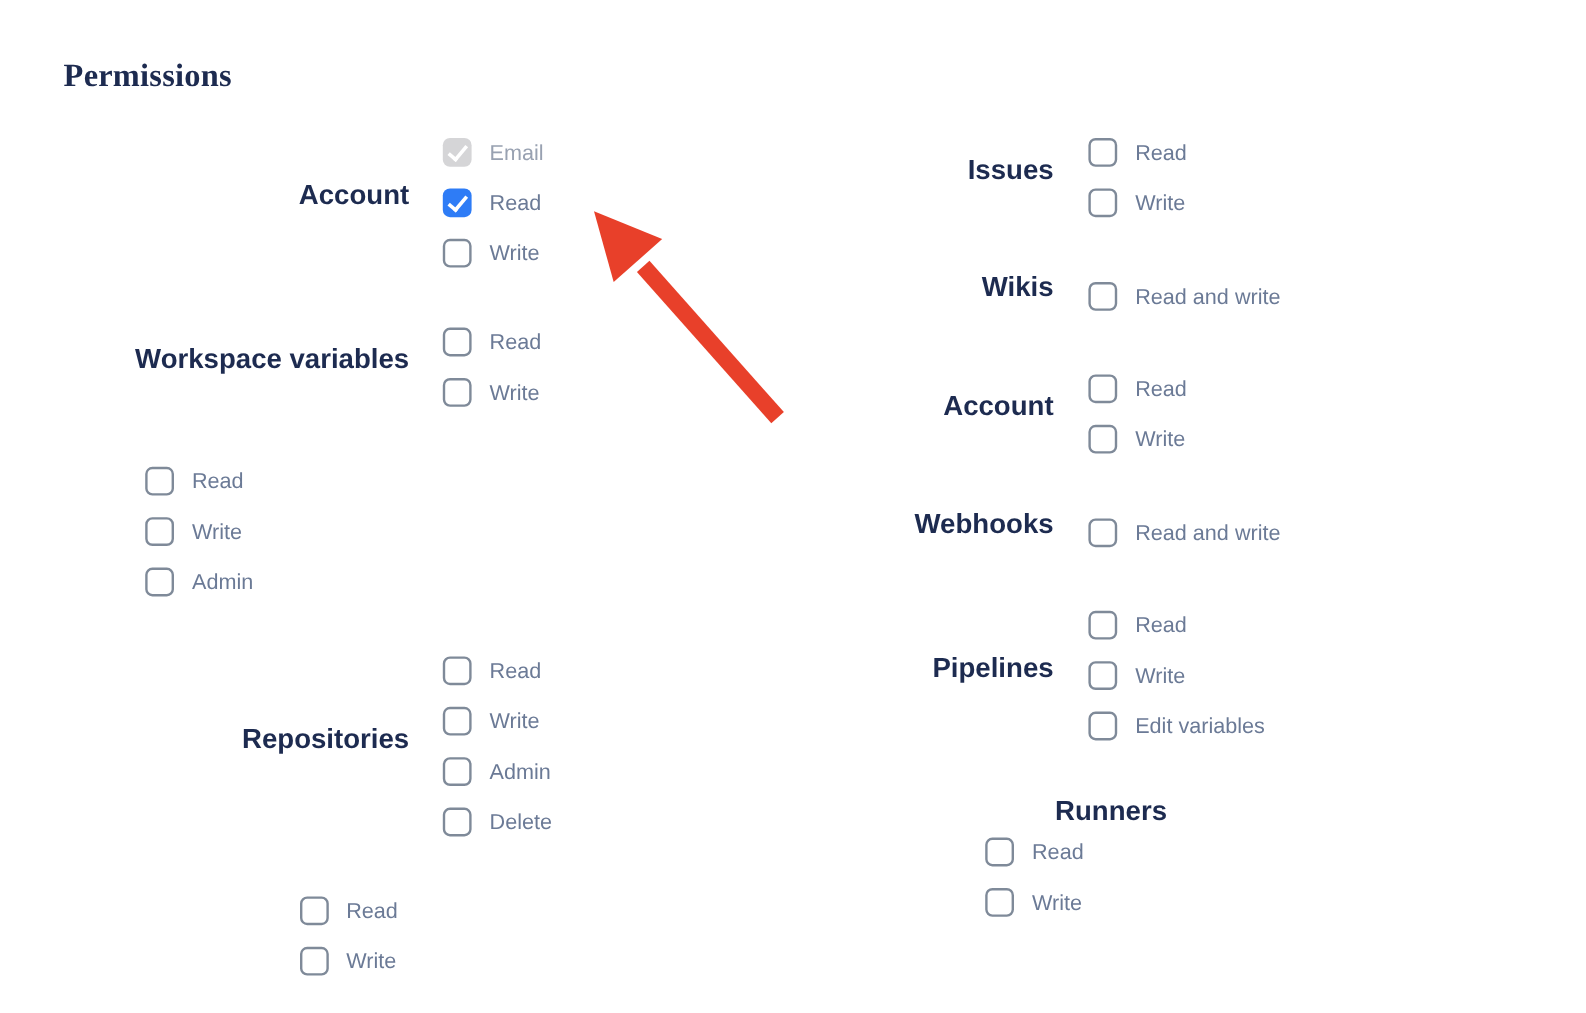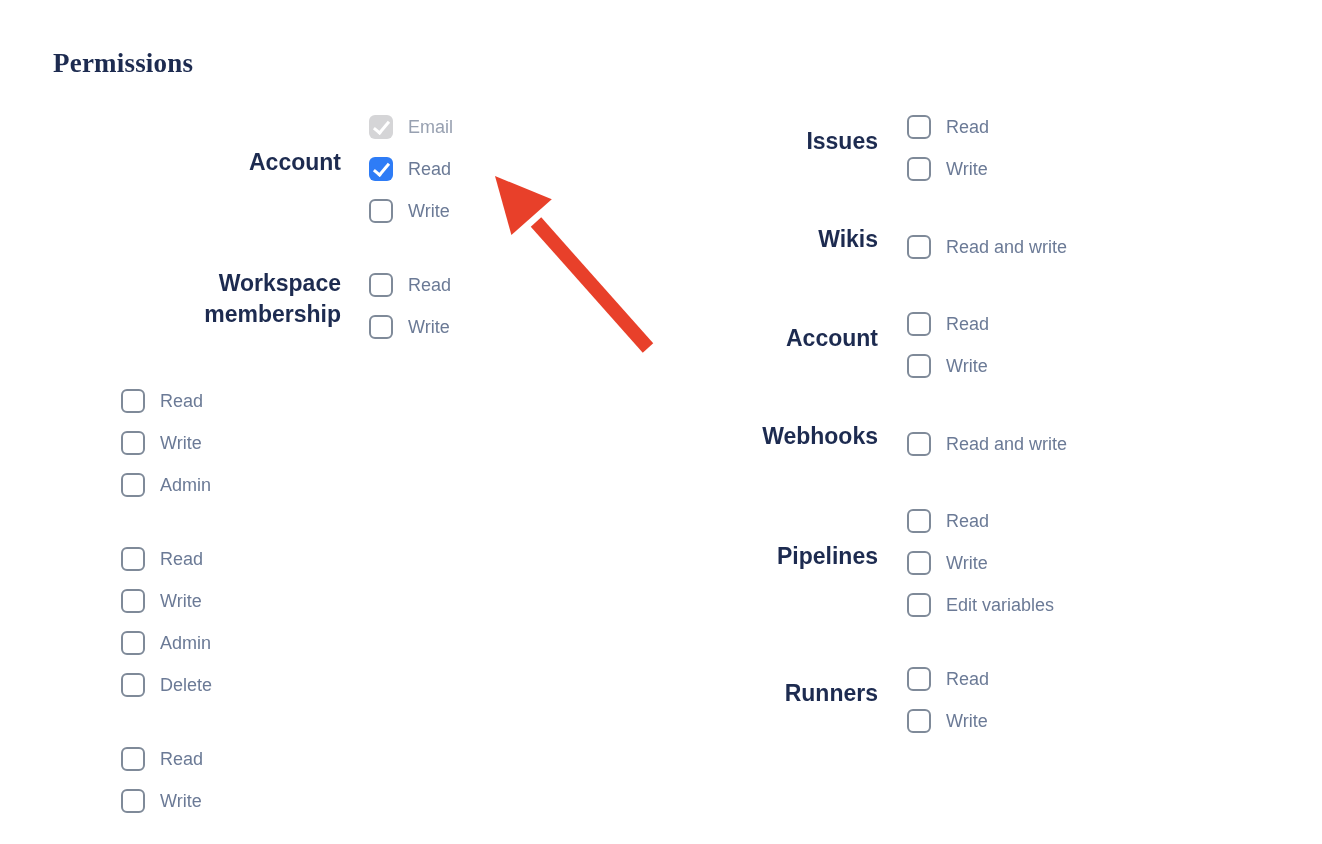--- a/index.html
+++ b/index.html
@@ -30,21 +30,21 @@
     top: 115px;
   }
   .perm-col.left  { left: 93px; }
   .perm-col.right { left: 628px; }
 
   .group {
     display: flex;
     align-items: center;
     margin-bottom: 50px;
   }
-  .group:last-child { margin-bottom: 0; }
+  .group:last-child { margin-bottom: 0; flex-direction: column; }
 
   .group-label {
     font-size: 23px;
     font-weight: 700;
     line-height: 31px;
     color: var(--heading-navy, #1d2b50);
     text-align: right;
     transform: translateY(-7px);
     flex: none;
   }
@@ -131,21 +131,21 @@
         <span class="cb-label">Read</span>
       </div>
       <div class="opt-row">
         <span class="cb unchecked"></span>
         <span class="cb-label">Write</span>
       </div>
     </div>
   </div>
 
   <div class="group">
-    <div class="group-label">Workspace membership</div>
+    <div class="group-label">Workspace variables</div>
     <div class="options">
       <div class="opt-row">
         <span class="cb unchecked"></span>
         <span class="cb-label">Read</span>
       </div>
       <div class="opt-row">
         <span class="cb unchecked"></span>
         <span class="cb-label">Write</span>
       </div>
     </div>
@@ -162,20 +162,21 @@
         <span class="cb-label">Write</span>
       </div>
       <div class="opt-row">
         <span class="cb unchecked"></span>
         <span class="cb-label">Admin</span>
       </div>
     </div>
   </div>
 
   <div class="group">
+    <div class="group-label">Repositories</div>
     <div class="options">
       <div class="opt-row">
         <span class="cb unchecked"></span>
         <span class="cb-label">Read</span>
       </div>
       <div class="opt-row">
         <span class="cb unchecked"></span>
         <span class="cb-label">Write</span>
       </div>
       <div class="opt-row">

